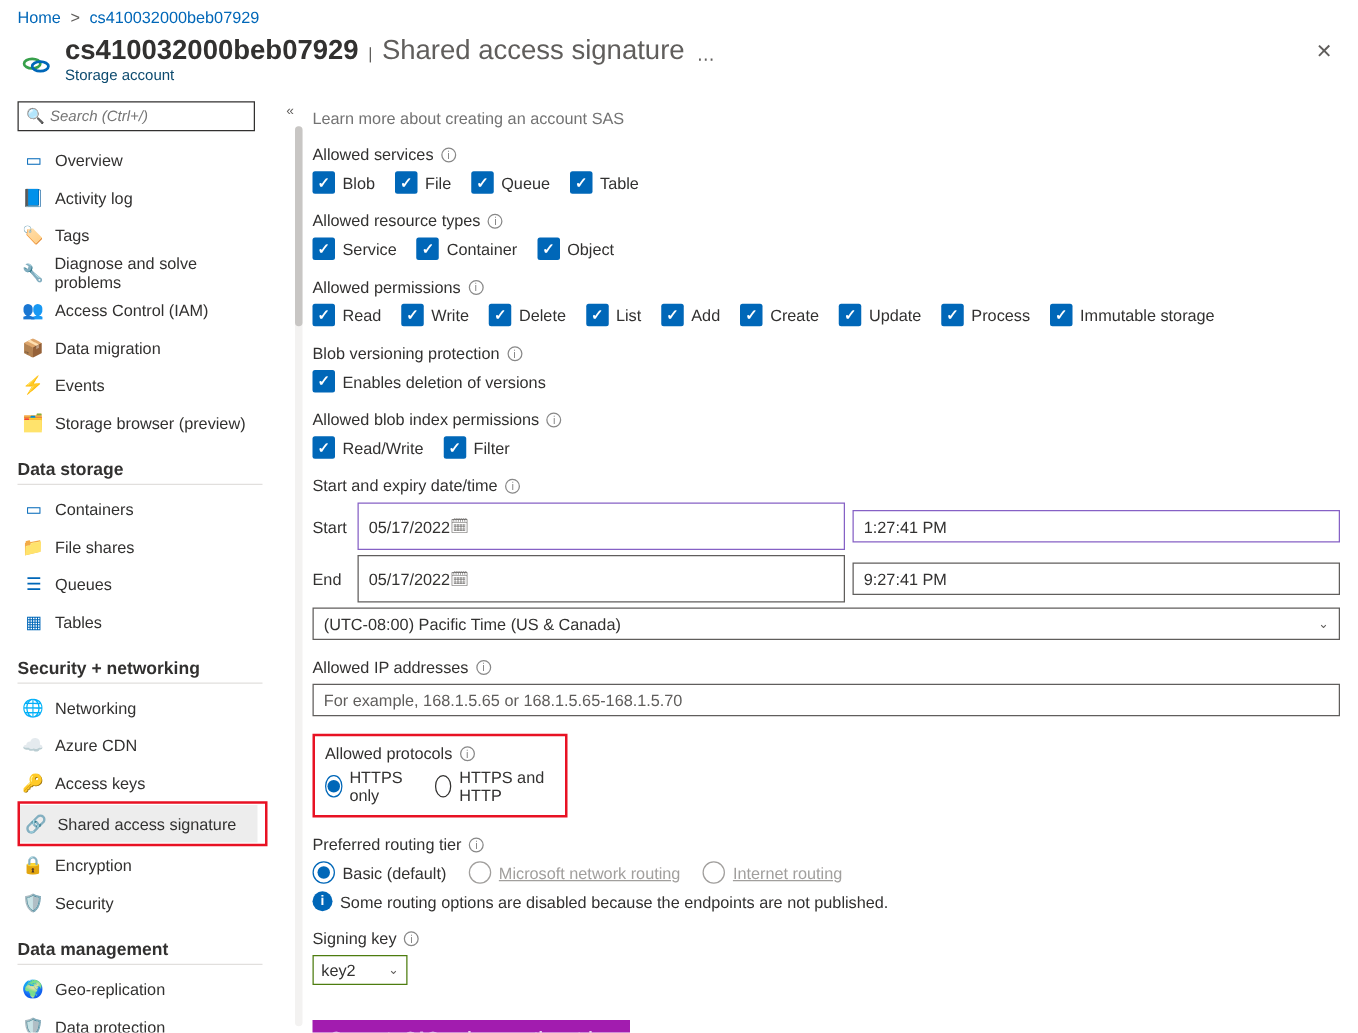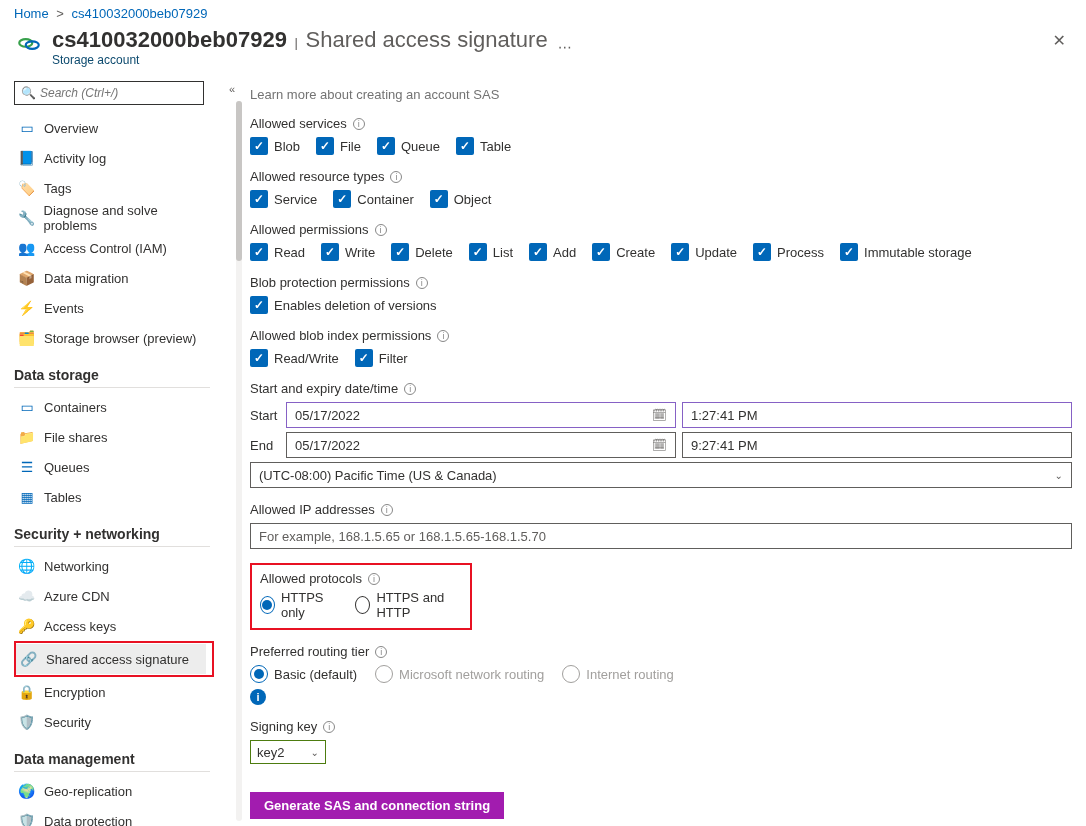--- a/index.html
+++ b/index.html
@@ -5,21 +5,21 @@
 * { box-sizing: border-box; margin: 0; padding: 0; font-family: "Segoe UI", Arial, sans-serif; }
 body { font-size: 13px; color: #323130; background: #fff; width: 1086px; height: 826px; overflow: hidden; }
 a { color: #0067b8; text-decoration: none; }
 
 
 .breadcrumb { padding: 6px 14px 2px; font-size: 13px; }
 .breadcrumb a { color: #0067b8; margin-top: 40px; }
 .breadcrumb .sep { margin: 0 4px; color: #605e5c; }
 
 
-.header { display: flex; align-items: flex-start; padding: 4px 14px 10px; }
+.header { display: flex; align-items: flex-end; padding: 4px 14px 10px; }
 .header .icon-box { width: 30px; height: 30px; display: flex; align-items: center; justify-content: center; margin-right: 8px; margin-top: 2px;}
 .header .title { font-size: 22px; font-weight: 600; color: #323130; }
 .header .divider { font-weight: 300; color: #605e5c; margin: 0 4px;}
 .header .sub { font-size: 22px; font-weight: 300; color: #605e5c; }
 .header .subtitle { font-size: 12px; color: #0c4a6e; margin-top: 0px; }
 .header .ellipsis { margin-left: 10px; color:#605e5c; cursor:pointer; font-size:14px; align-self:center;}
 .header .close { margin-left: auto; font-size: 16px; color: #605e5c; cursor: pointer; padding: 4px 6px; align-self:flex-start;}
 
 
 .layout { display: flex; height: calc(100% - 70px); }
@@ -46,37 +46,37 @@
 .field-group { margin-bottom: 14px; }
 .field-label { font-size: 13px; color: #323130; margin-bottom: 6px; display:flex; align-items:center; gap:6px;}
 .info-i { width:12px; height:12px; border:1px solid #888; border-radius:50%; display:inline-flex; align-items:center; justify-content:center; font-size:9px; color:#888; cursor:default;}
 .checks { display: flex; flex-wrap: wrap; gap: 14px 16px; }
 .chk { display: flex; align-items: center; gap: 6px; font-size:13px;}
 .box { width: 18px; height: 18px; border-radius: 2px; display:flex; align-items:center; justify-content:center; background:#0067b8; color:#fff; font-size:12px; font-weight:bold;}
 
 
 .dt-row { display:flex; align-items:center; margin-bottom:4px;}
 .dt-row .lbl { width:36px; font-size:13px;}
-.date-input { flex-grow:1; border:1px solid #605e5c; height:26px; padding:0 8px; font-size:13px; display:flex; align-items:center; justify-content:space-between;}
+.date-input { flex-grow:1; border:1px solid #605e5c; height:38px; padding:0 8px; font-size:13px; display:flex; align-items:center; }
 .date-input.purple { border-color:#8661c5;}
 .time-input { width:390px; border:1px solid #605e5c; height:26px; padding:0 8px; font-size:13px; margin-left:6px; display:flex; align-items:center;}
 .time-input.purple { border-color:#8661c5;}
 .select-full { width:100%; border:1px solid #605e5c; height:26px; padding:0 8px; font-size:13px; display:flex; align-items:center; justify-content:space-between; margin-top:4px;}
 .ip-input { width:100%; border:1px solid #605e5c; height:26px; padding:0 8px; font-size:13px; color:#605e5c; display:flex; align-items:center;}
 
 
 .radios { display:flex; gap:18px; align-items:flex-end;}
 .radio { display:flex; align-items:center; gap:6px; font-size:13px;}
 .rcircle { width:18px; height:18px; border:1px solid #323130; border-radius:50%; display:flex; align-items:center; justify-content:center;}
 .rcircle.sel { border-color:#0067b8;}
 .rcircle.sel::after { content:''; width:10px; height:10px; background:#0067b8; border-radius:50%;}
-.radio.disabled { color:#a19f9d;}
+.radio.disabled { color:#a19f9d;text-decoration:underline;}
 .radio.disabled .rcircle { border-color:#a19f9d;}
 
-.highlight-protocols { border:2px solid #e81123; padding:6px 8px 8px; width:222px;}
+.highlight-protocols { border:2px solid #e81123; padding:6px 8px 8px; width:204px;}
 
 
 .info-note { display:flex; align-items:center; gap:6px; font-size:13px; margin-top:6px;}
 .info-note .icircle { width:16px; height:16px; border-radius:50%; background:#0067b8; color:#fff; display:flex; align-items:center; justify-content:center; font-size:11px; font-weight:bold;}
 
 
 .select-small { width:76px; border:1px solid #4d7c0f; height:24px; padding:0 6px; font-size:13px; display:flex; align-items:center; justify-content:space-between;}
 
 
 .gen-btn { background:#a21caf; color:#fff; border:none; padding:6px 14px; font-size:13px; font-weight:600; margin-top:14px; cursor:pointer;}
@@ -315,21 +315,21 @@
           <label class="chk">
               <span class="box">✓</span>
               <span>Immutable storage</span>
             </label>
         </div>
       </div>
 
       
       <div class="field-group">
         <div class="field-label">
-            <span>Blob protection permissions</span> 
+            <span>Blob versioning protection</span> 
             <span class="info-i">i</span>
           </div>
         <div class="checks">
           <label class="chk">
               <span class="box">✓</span>
               <span>Enables deletion of versions</span>
             </label>
         </div>
       </div>
 
@@ -429,20 +429,21 @@
               <span class="rcircle"></span>
               <span>Microsoft network routing</span>
             </label>
           <label class="radio disabled">
               <span class="rcircle"></span>
               <span>Internet routing</span>
             </label>
         </div>
         <div class="info-note">
           <span class="icircle">i</span>
+          <span>Some routing options are disabled because the endpoints are not published.</span>
         </div>
       </div>
 
       
       <div class="field-group">
         <div class="field-label">
             <span>Signing key</span> 
             <span class="info-i">i</span>
           </div>
         <div class="select-small">

